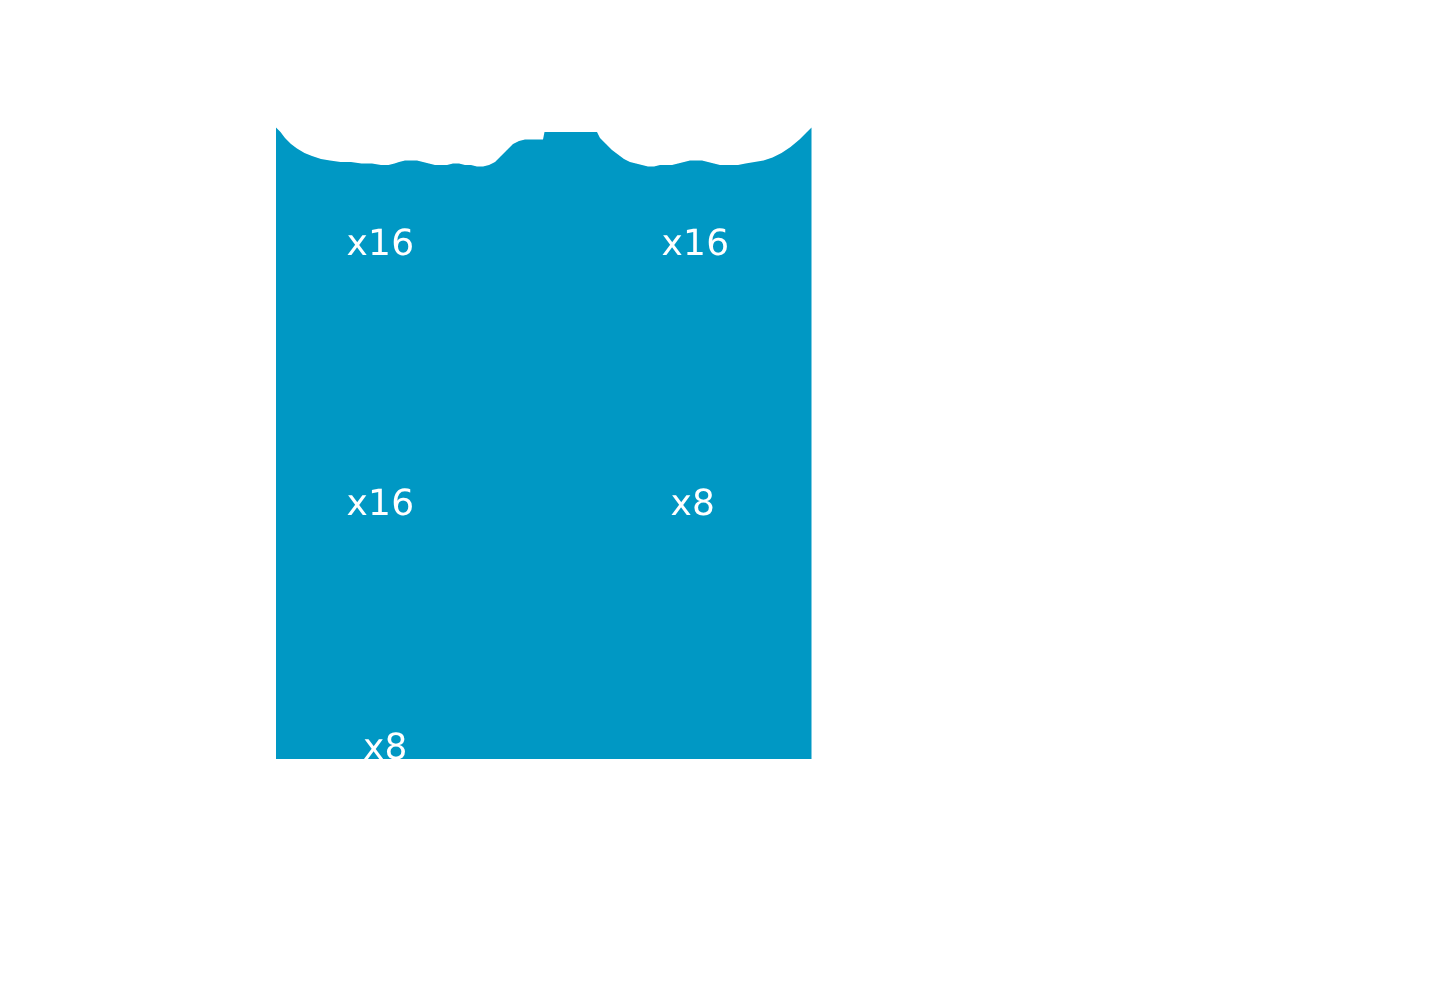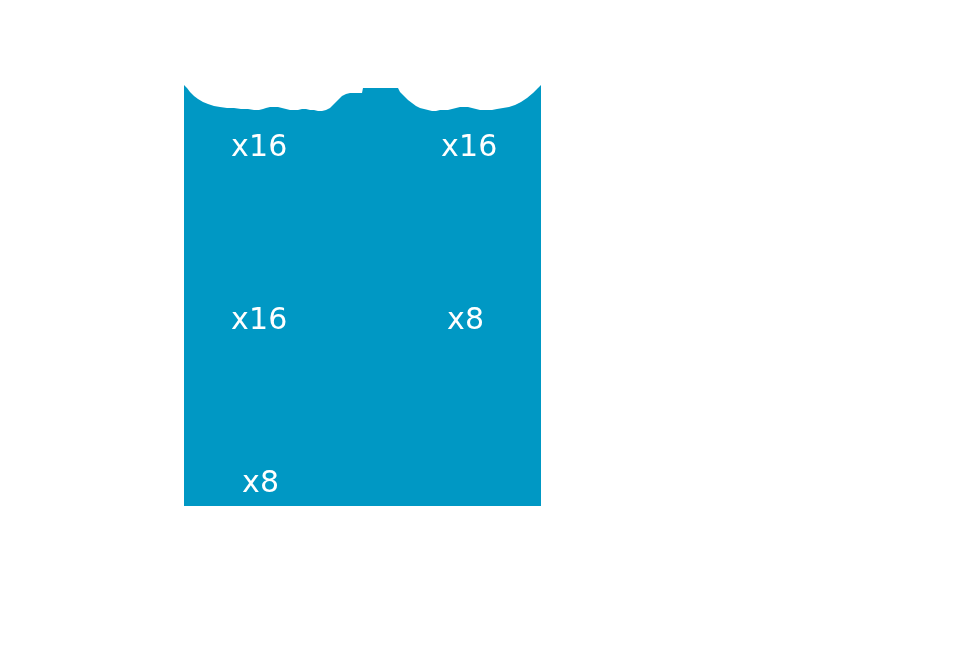--- a/index.html
+++ b/index.html
@@ -30,25 +30,26 @@
     top: 0;
     width: 960px;
     height: 658px;
     display: block;
   }
 
   .label {
     position: absolute;
     color: #ffffff;
     font-family: "DejaVu Sans", sans-serif;
-    font-size: 30px;
+    font-size: 24px;
     font-weight: 400;
     line-height: 1;
     letter-spacing: 0.2px;
     white-space: nowrap;
+    margin-top: 19px;
     -webkit-font-smoothing: antialiased;
   }
 
   
   .label-r1c1 { left: 231px; top: 131px; }
   .label-r1c2 { left: 441px; top: 131px; }
   
   .label-r2c1 { left: 231px; top: 304px; }
   .label-r2c2 { left: 447px; top: 304px; }
   

